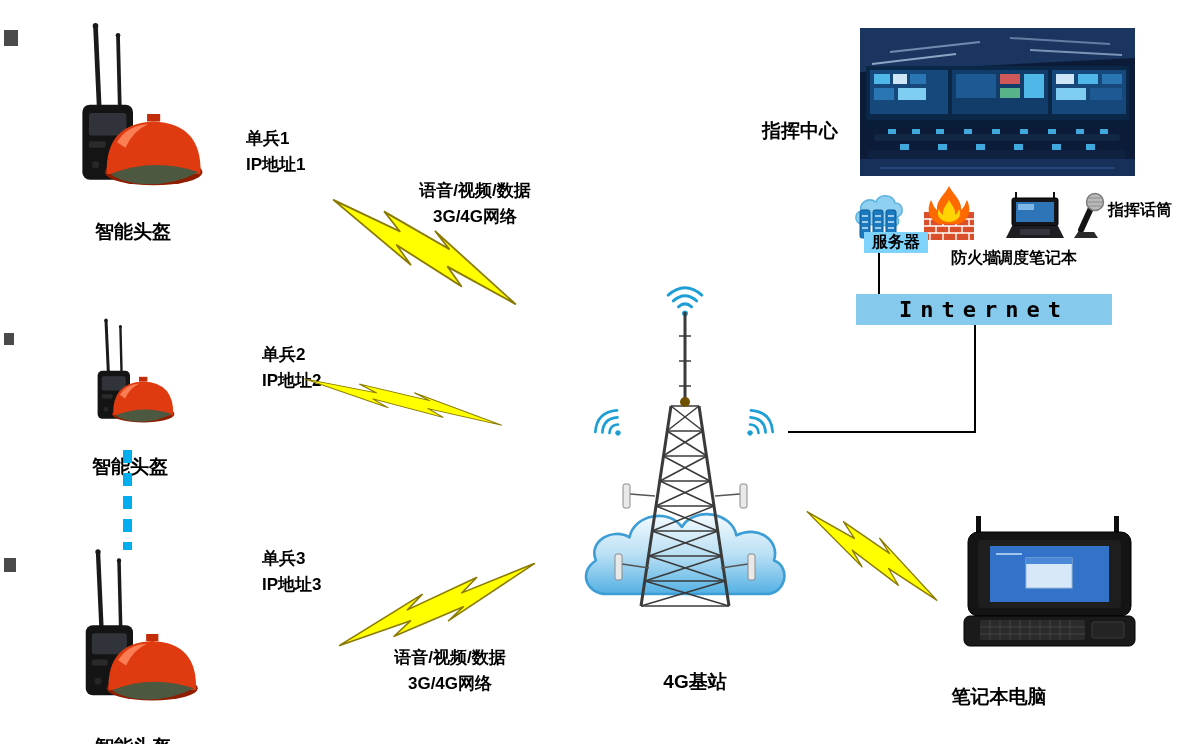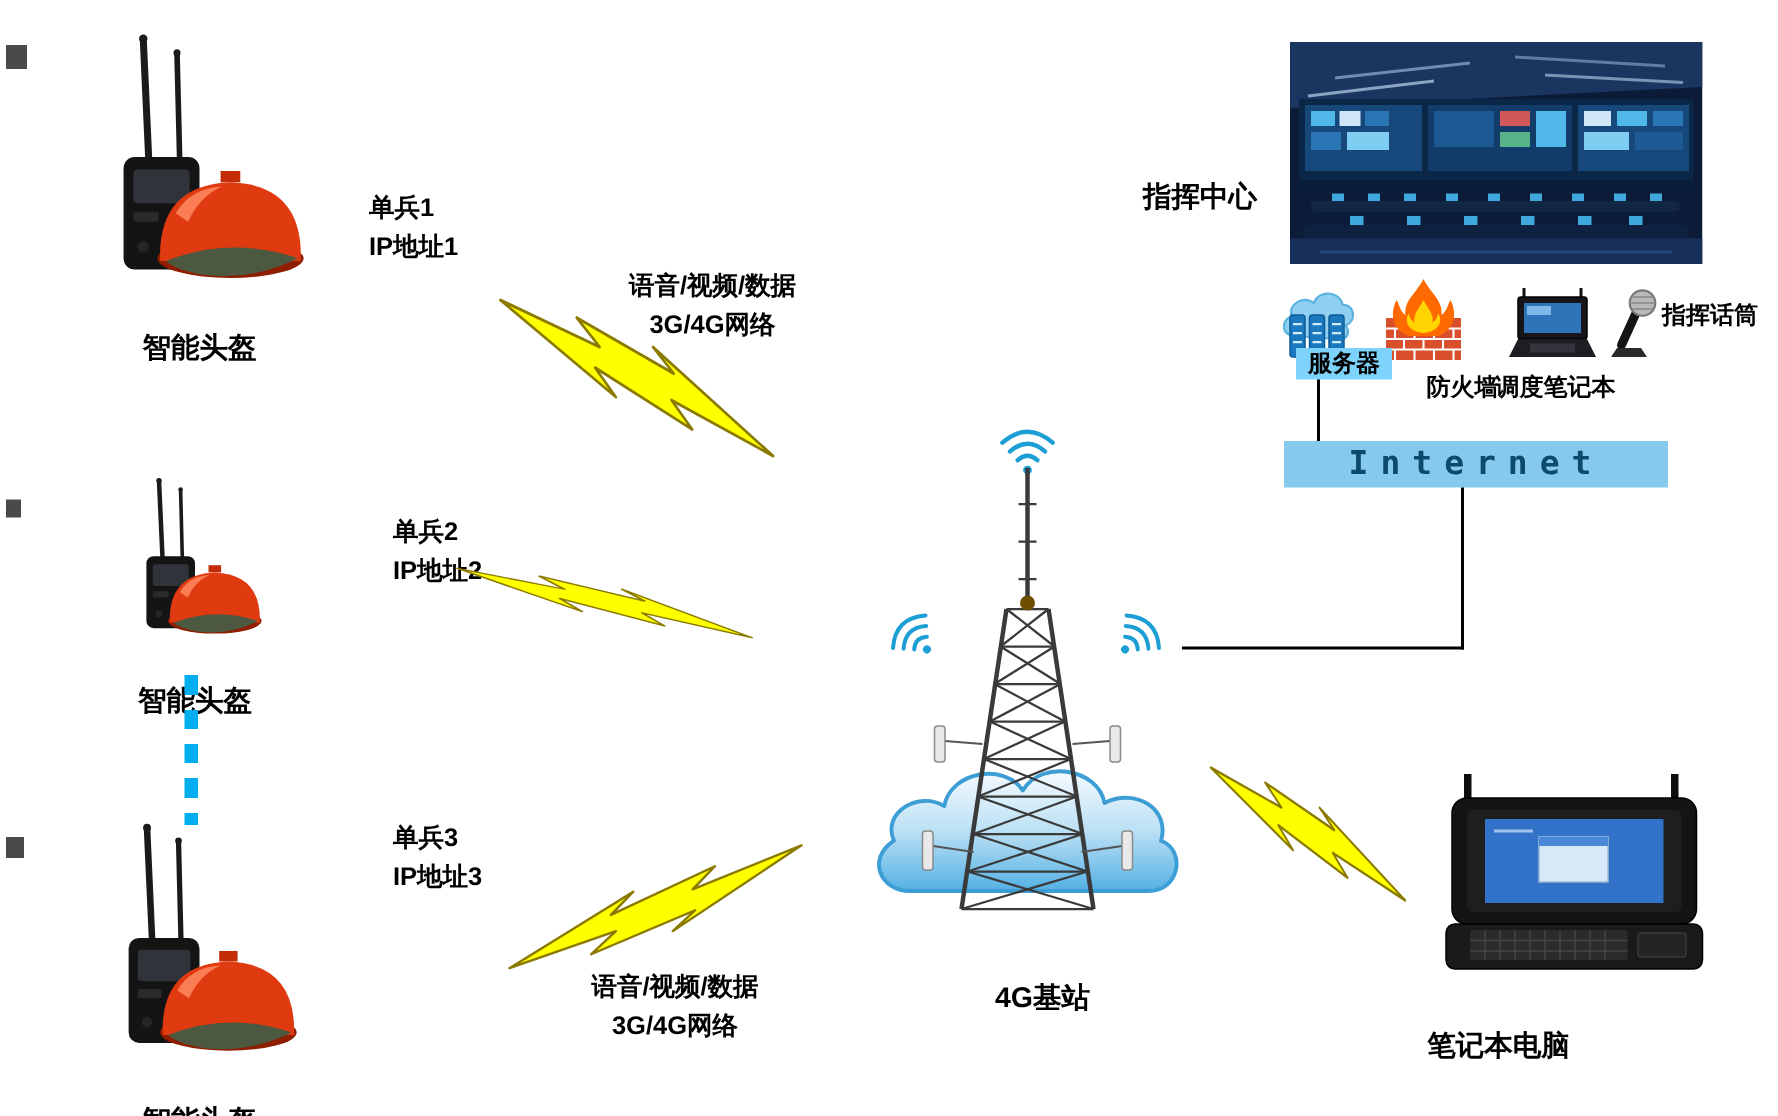--- a/index.html
+++ b/index.html
@@ -12,21 +12,21 @@
   .lbl-lg { font-size:19px;margin-top:28px; }
   .lbl-md { font-size:17px; line-height:26px; }
   .lbl-sm { font-size:16px; }
   .center { text-align:center; }
   .blk-line { background:#000; }
   .dotted-line {
     width:9px; height:100px;
     background:repeating-linear-gradient(to bottom,#00aeef 0 13px,transparent 13px 23px);
   }
   .internet-bar {
-    background:#85c9ec; color:#0c4a6e;
+    background:#85c9ec; color:#000000;
     display:flex; align-items:center; justify-content:center;
     font-family:"DejaVu Sans Mono","Liberation Mono",monospace;
     font-size:22px; font-weight:700; letter-spacing:8px;
   }
   .wifi { color:#1d9fd6; }
   svg { display:block; }
   .defs-svg { position:absolute; width:0; height:0; }
   .artifact { background:#4a4a4a; }
 </style>
 </head>
@@ -344,21 +344,21 @@
     <svg class="abs" style="left:0; top:26px;" width="200" height="345" viewBox="0 0 200 345">
         <use href="#sym-tower"></use>
       </svg>
     <svg class="abs wifi" style="left:4px; top:128px; transform:rotate(-45deg);" width="40" height="32" viewBox="0 0 60 48">
         <use href="#sym-wifi"></use>
       </svg>
     <svg class="abs wifi" style="left:154px; top:128px; transform:rotate(45deg);" width="40" height="32" viewBox="0 0 60 48">
         <use href="#sym-wifi"></use>
       </svg>
   </div>
-  <div class="abs center lbl lbl-lg" style="left:630px; top:624px; width:130px;">4G基站</div>
+  <div class="abs center lbl lbl-lg" style="left:630px; top:641px; width:130px;">4G基站</div>
 
   <div class="abs lbl lbl-lg" style="left:762px; top:90px;">指挥中心</div>
   <svg class="abs" style="left:860px; top:28px;" width="275" height="148" viewBox="0 0 275 148">
       <use href="#sym-ccphoto"></use>
     </svg>
 
   <svg class="abs" style="left:853px; top:190px;" width="50" height="52" viewBox="0 0 50 52">
       <use href="#sym-server"></use>
     </svg>
   <svg class="abs" style="left:922px; top:184px;" width="54" height="58" viewBox="0 0 54 58">

